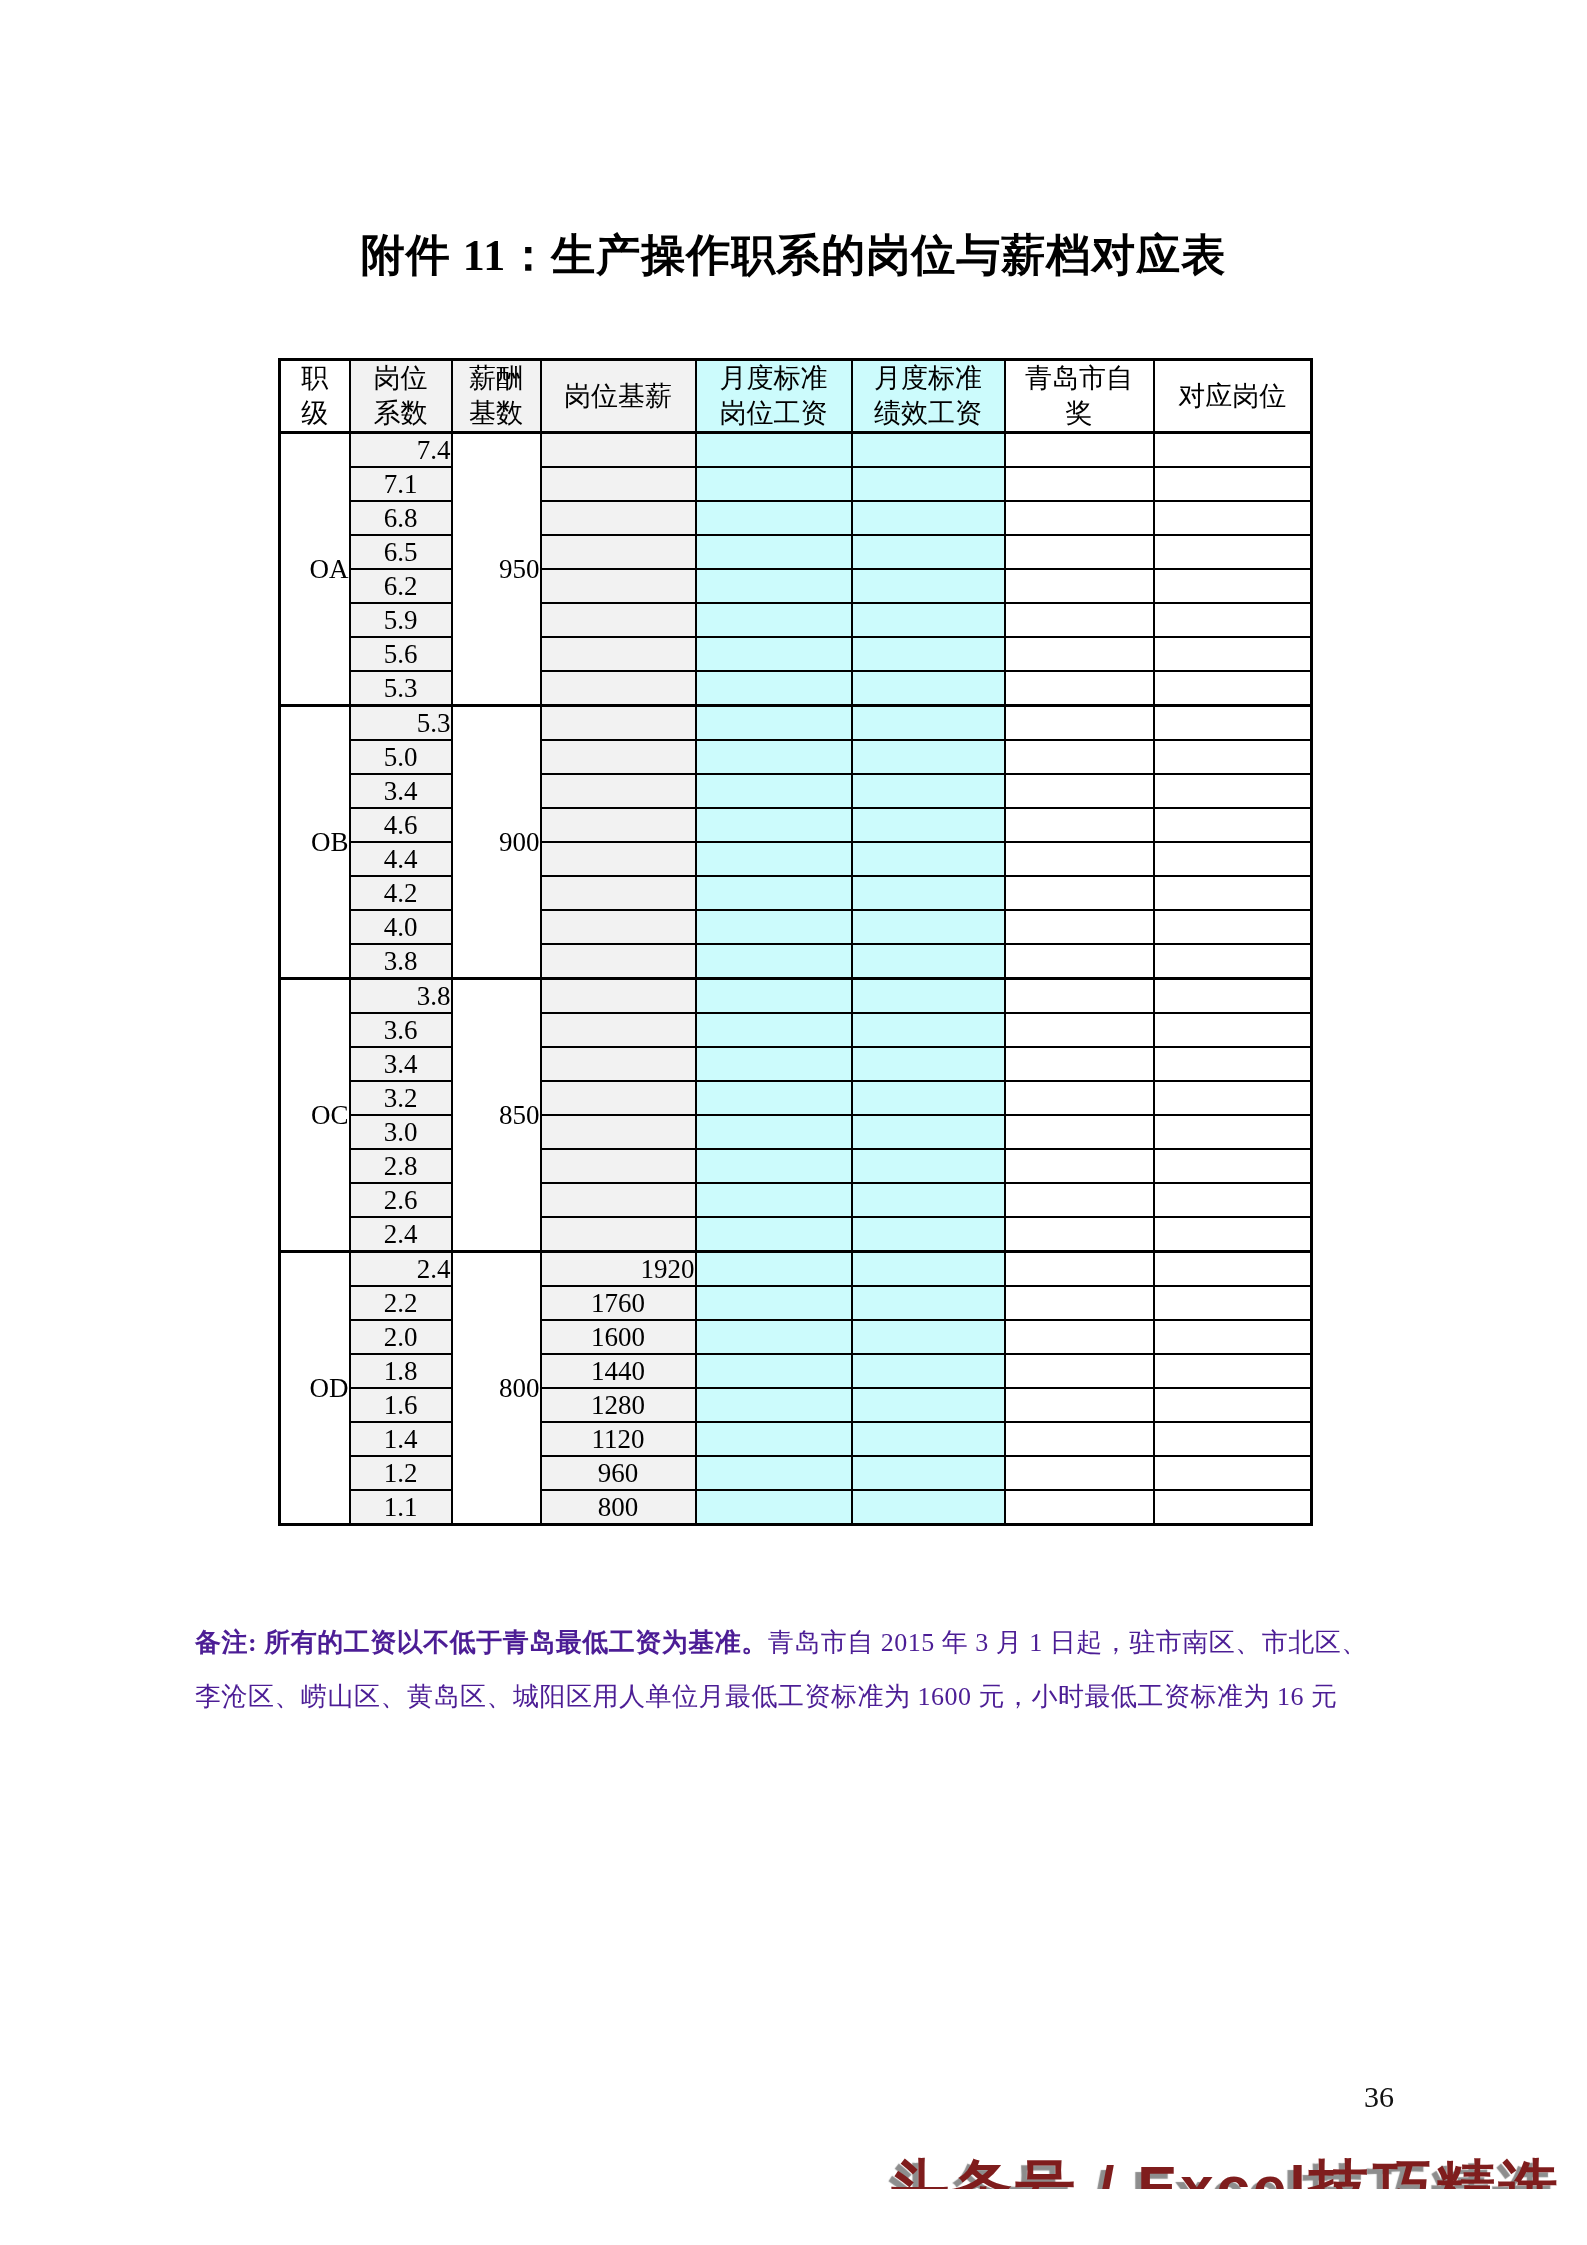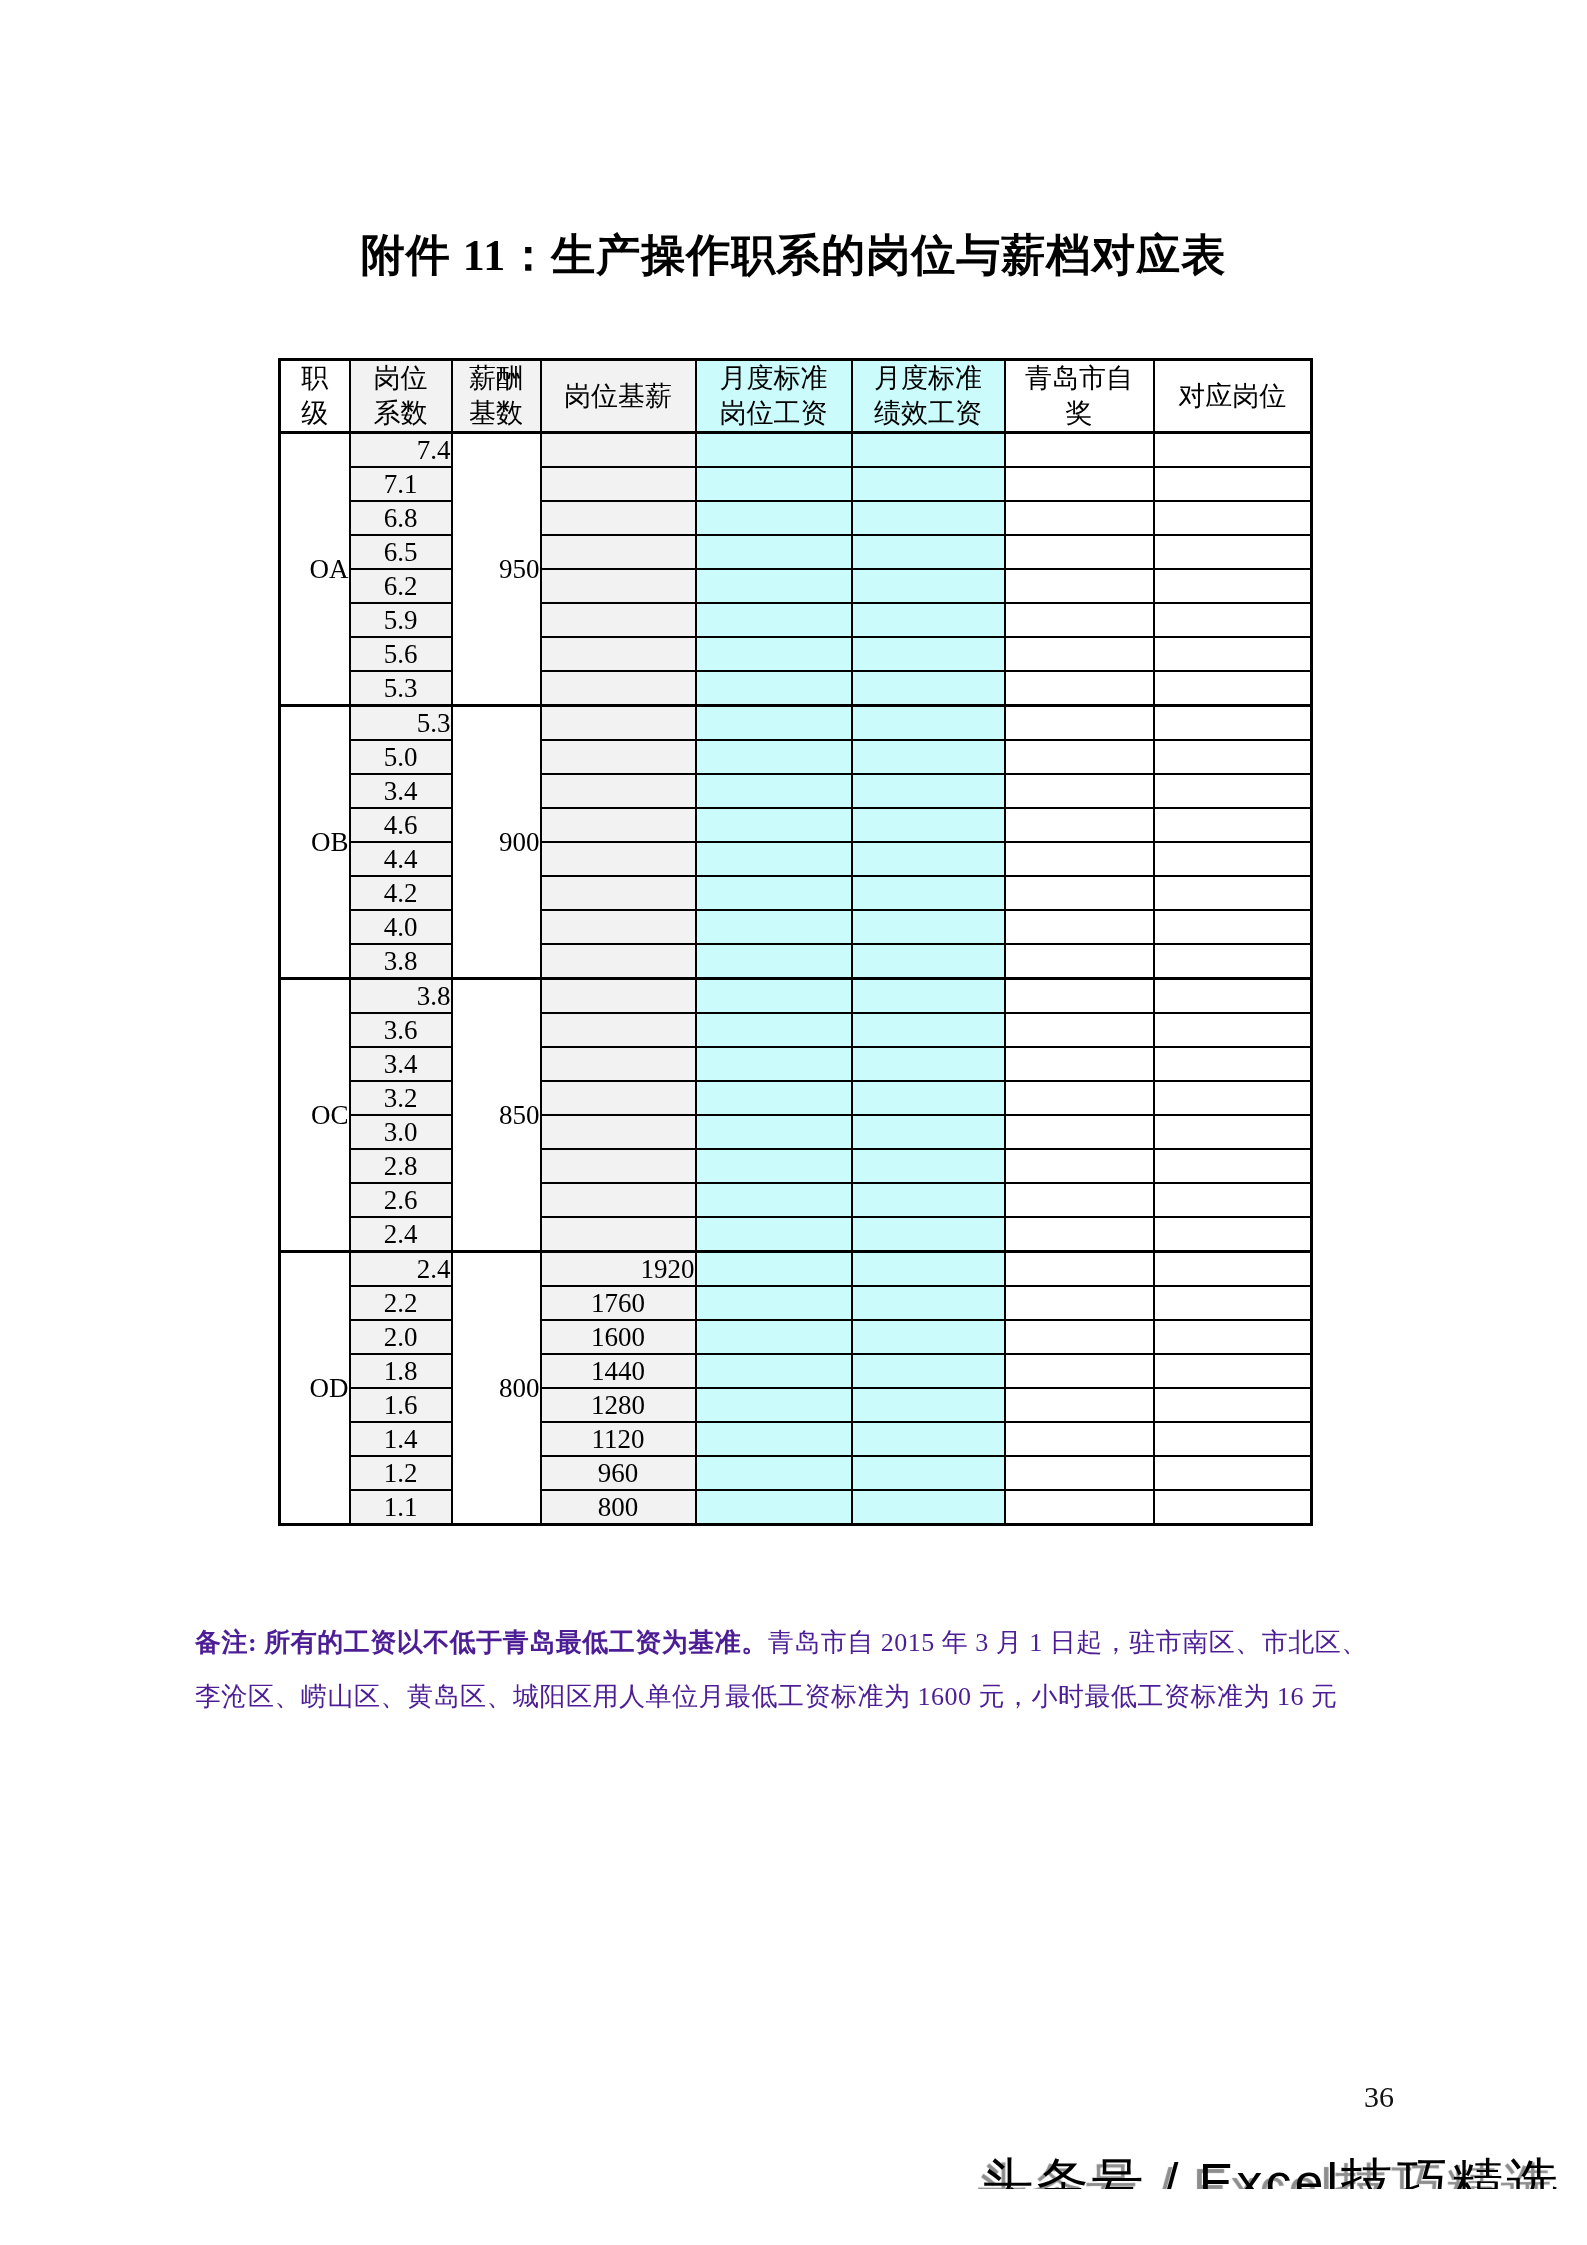--- a/index.html
+++ b/index.html
@@ -36,23 +36,23 @@
     font-size:26px; line-height:54px; color:#4c1d95; letter-spacing:0.5px;
   }
   .note-line { display:block; white-space:nowrap; }
   .note b { font-weight:bold; }
   .page-number {
     position:absolute; left:1364px; top:2080px;
     font-size:30px; color:#111;
   }
   .watermark {
     position:absolute; top:2148px; right:26px;
-    font-family:"Liberation Sans", sans-serif; font-weight:normal;
-    font-size:52px; letter-spacing:3px; white-space:nowrap;
-    color:#000000; text-shadow:-6px 5px 1px #8d8d8d;
+    font-family:"Liberation Sans", sans-serif; font-weight:bold;
+    font-size:60px; letter-spacing:3px; white-space:nowrap;
+    color:#7f1d1d; text-shadow:-6px 5px 1px #8d8d8d;
   }
 </style>
 </head>
 <body>
 
 <div class="page">
 
   <h1 class="title">附件 11：生产操作职系的岗位与薪档对应表</h1>
 
   <table class="salary-table">

